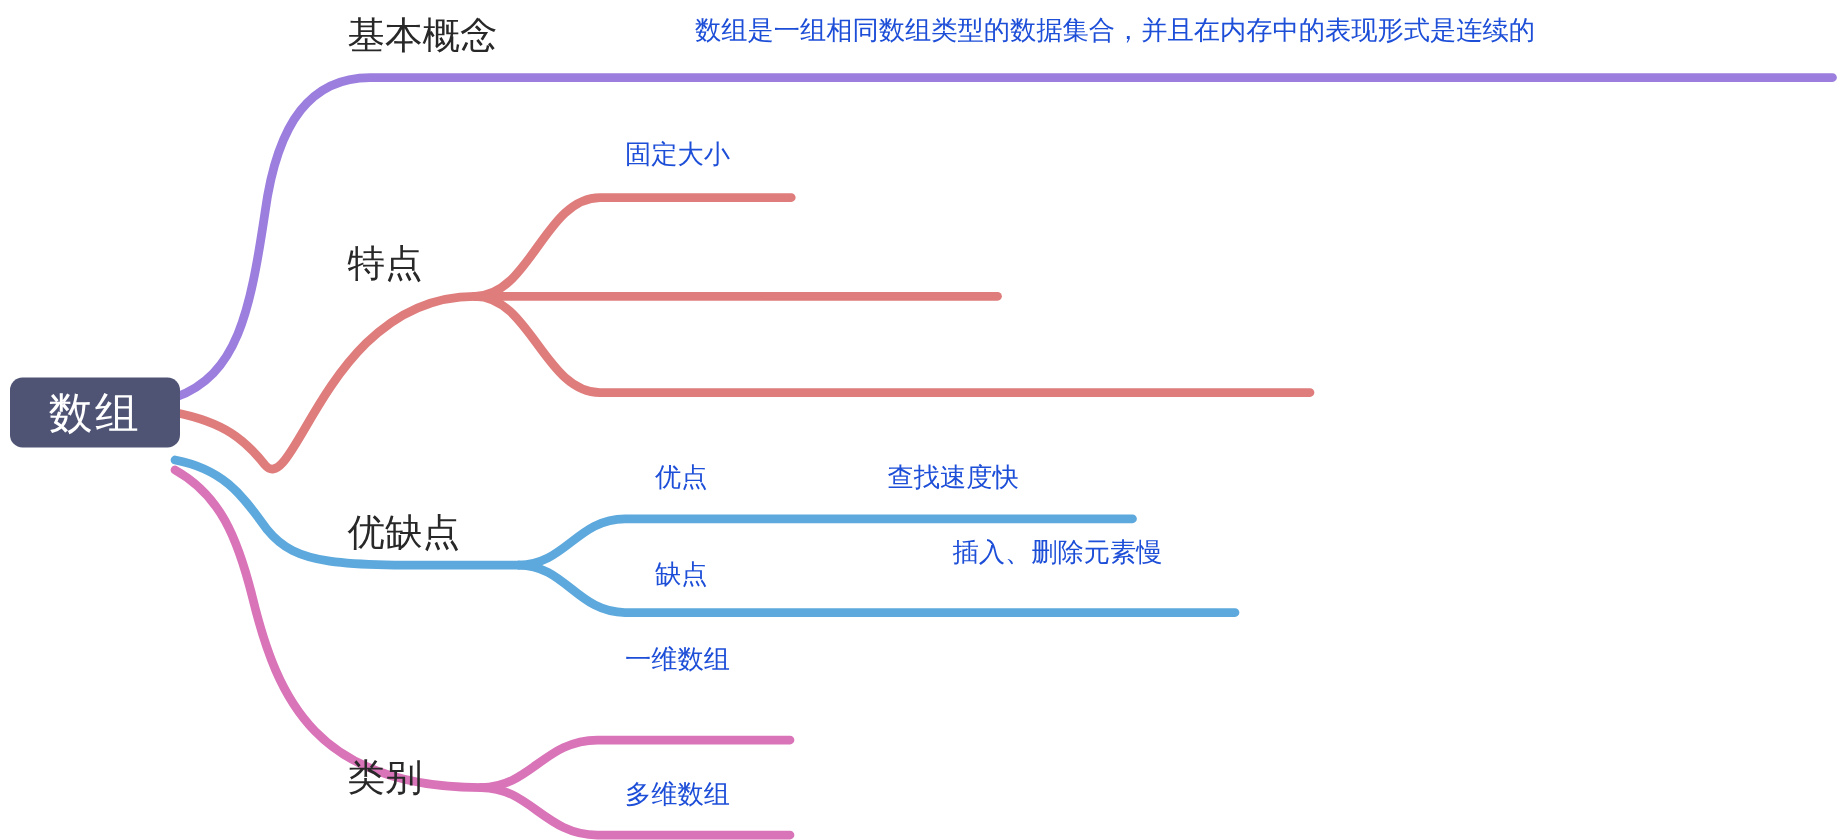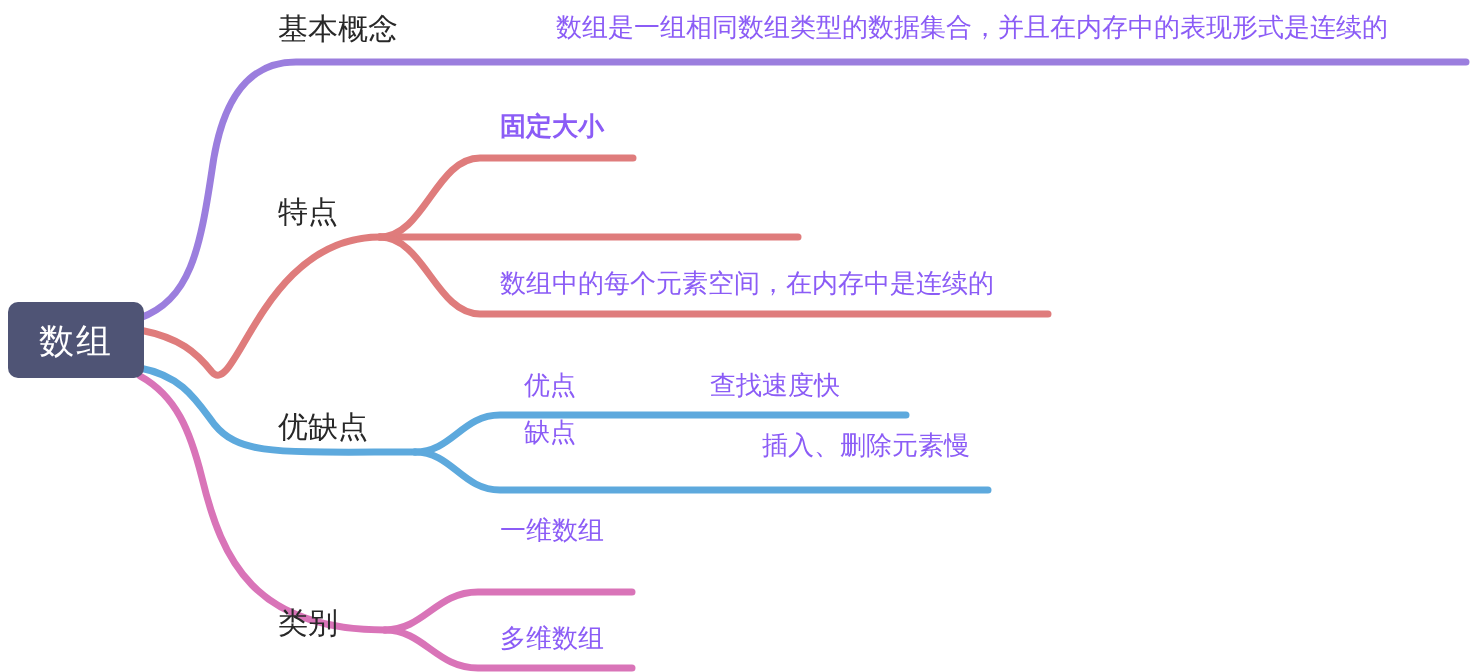--- a/index.html
+++ b/index.html
@@ -20,21 +20,21 @@
     left: 0;
     top: 0;
     width: 1474px;
     height: 672px;
   }
   .root-node {
     position: absolute;
     left: 8px;
     top: 302px;
     width: 136px;
-    height: 76px;
+    height: 56px;
     background: #4f5475;
     border-radius: 10px;
     display: flex;
     align-items: center;
     justify-content: center;
     z-index: 5;
   }
   .root-label {
     color: #ffffff;
     font-size: 35px;
@@ -45,22 +45,22 @@
   .node-label {
     position: absolute;
     color: #282828;
     font-size: 30px;
     line-height: 1;
     white-space: nowrap;
     z-index: 4;
   }
   .leaf-label {
     position: absolute;
-    color: #8b5cf6;
-    font-size: 26px;
+    color: #1d4ed8;
+    font-size: 21px;
     line-height: 1;
     white-space: nowrap;
     z-index: 4;
   }
 </style>
 </head>
 <body>
 
 <div id="canvas">
 
@@ -90,26 +90,25 @@
   </svg>
 
   <div class="root-node" style="background: rgb(79, 84, 117);">
     <span class="root-label" style="color: rgb(255, 255, 255);">数组</span>
   </div>
 
   <div class="node-label" style="left:278px; top:14px;">基本概念</div>
   <div class="leaf-label" style="left:556px; top:14px;">数组是一组相同数组类型的数据集合，并且在内存中的表现形式是连续的</div>
 
   <div class="node-label" style="left:278px; top:197px;">特点</div>
-  <div class="leaf-label" style="left:500px; top:113px;font-weight:bold;">固定大小</div>
-  <div class="leaf-label" style="left:500px; top:270px;">数组中的每个元素空间，在内存中是连续的</div>
+  <div class="leaf-label" style="left:500px; top:113px;">固定大小</div>
 
   <div class="node-label" style="left:278px; top:412px;">优缺点</div>
   <div class="leaf-label" style="left:524px; top:372px;">优点</div>
   <div class="leaf-label" style="left:710px; top:372px;">查找速度快</div>
-  <div class="leaf-label" style="left:524px; top:420px;font-family:Liberation Serif, serif;">缺点</div>
+  <div class="leaf-label" style="left:524px; top:449px;">缺点</div>
   <div class="leaf-label" style="left:746px; top:432px;margin-left:16px;">插入、删除元素慢</div>
 
   <div class="node-label" style="left:278px; top:588px;margin-top:20px;">类别</div>
   <div class="leaf-label" style="left:500px; top:517px;">一维数组</div>
   <div class="leaf-label" style="left:500px; top:625px;">多维数组</div>
 
 </div>
 
 </body></html>

